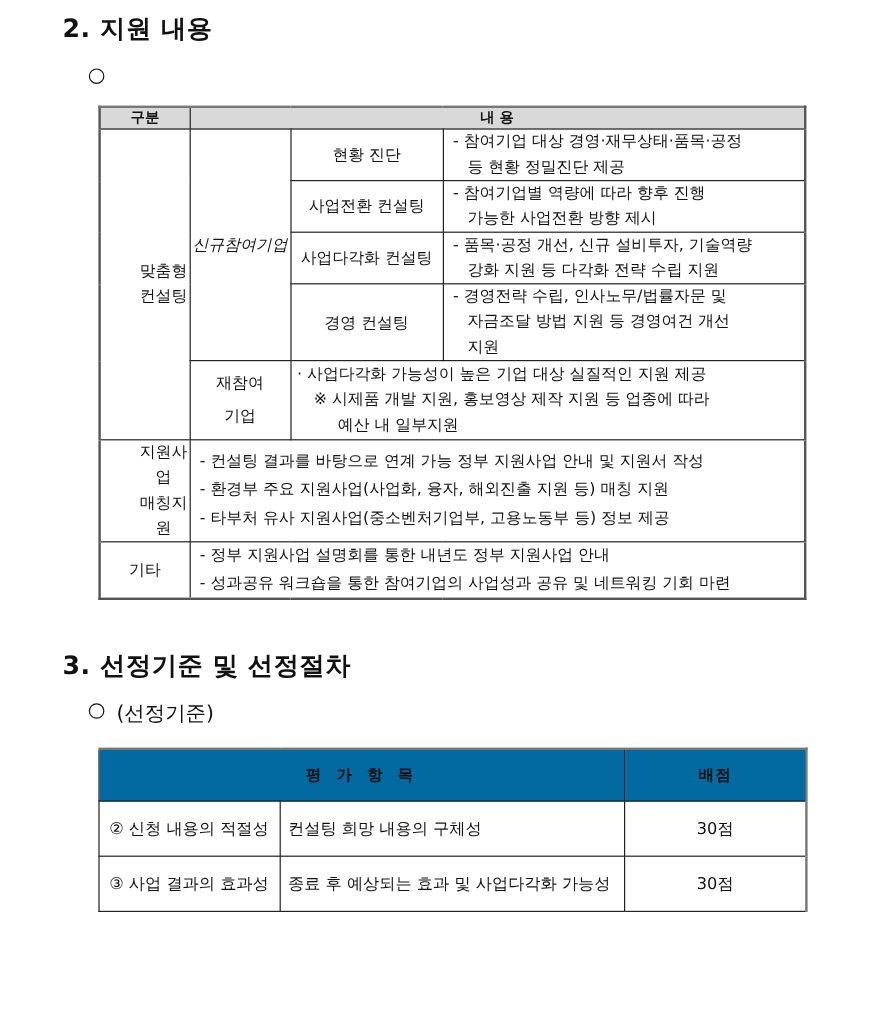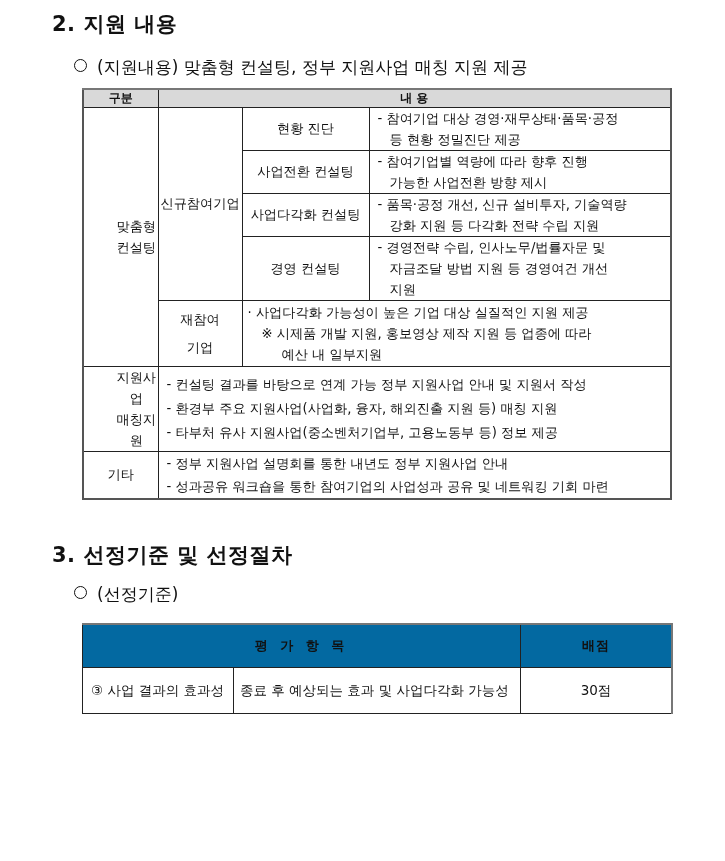--- a/index.html
+++ b/index.html
@@ -30,41 +30,41 @@
   .t2 .item { padding-left:8px; }
   .t2 .desc { padding-left:6px; }
   .t2 tr.total td { border-top:3px double #222; border-bottom:2px solid #444; height:44px; }
   .t2 .outer-right { border-right:2px solid #777; }
 </style>
 </head>
 <body>
 
 <div class="abs h2" style="left:52px; top:10px;">2. 지원 내용</div>
 <div class="abs bullet" style="left:74px; top:56px;">
-  <span class="circ"></span><span>(지원내용) 맞춤형 컨설팅, 정부 지원사업 매칭 지원 제공</span>
+  <span class="circ"></span>
 </div>
 
 <table class="t1">
   <colgroup>
       <col style="width:75px">
       <col style="width:84px">
       <col style="width:127px">
       <col>
     </colgroup>
   <tbody>
       <tr>
     <th class="outer-left">구분</th>
     <th class="outer-right" colspan="3">내 용</th>
   </tr>
   <tr style="height:41px">
     <td rowspan="5" class="center outer-left cell-text">
       <div>맞춤형</div>
       <div>컨설팅</div>
     </td>
-    <td rowspan="4" class="center" style="white-space:nowrap;">신규참여기업</td>
+    <td rowspan="4" class="center" style="white-space:nowrap;font-style:italic;">신규참여기업</td>
     <td class="center">현황 진단</td>
     <td class="dash cell-text outer-right">
       <span class="ln">- 참여기업 대상 경영·재무상태·품목·공정</span>
       <span class="ln ind">등 현황 정밀진단 제공</span>
     </td>
   </tr>
   <tr style="height:41px">
     <td class="center">사업전환 컨설팅</td>
     <td class="dash cell-text outer-right">
       <span class="ln">- 참여기업별 역량에 따라 향후 진행</span>
@@ -128,18 +128,23 @@
       <col style="width:151px">
       <col style="width:287px">
       <col>
     </colgroup>
   <tbody>
       <tr>
     <th colspan="2">평 가 항 목</th>
     <th class="score outer-right">배점</th>
   </tr>
   <tr>
+    <td class="item">② 신청 내용의 적절성</td>
+    <td class="desc">컨설팅 희망 내용의 구체성</td>
+    <td class="center outer-right">30점</td>
+  </tr>
+  <tr>
     <td class="item">③ 사업 결과의 효과성</td>
     <td class="desc">종료 후 예상되는 효과 및 사업다각화 가능성</td>
     <td class="center outer-right">30점</td>
   </tr>
 </tbody>
   </table>
 
 </body></html>

